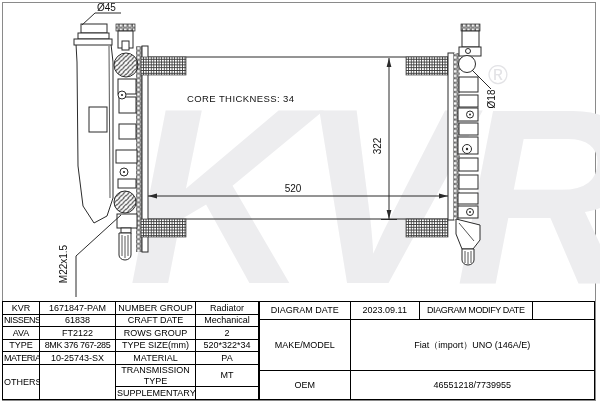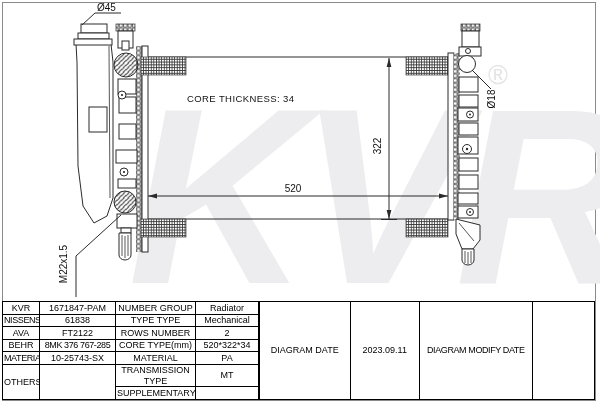--- a/index.html
+++ b/index.html
@@ -177,33 +177,33 @@
       <tbody>
           <tr style="height:12px">
         <td>KVR</td>
         <td>1671847-PAM</td>
         <td>NUMBER GROUP</td>
         <td>Radiator</td>
       </tr>
       <tr style="height:12px">
         <td class="tight">NISSENS</td>
         <td>61838</td>
-        <td>TYPE TYPE</td>
+        <td>CRAFT DATE</td>
         <td>Mechanical</td>
       </tr>
       <tr style="height:12px">
         <td>AVA</td>
         <td>FT2122</td>
-        <td>ROWS NUMBER</td>
+        <td>ROWS GROUP</td>
         <td>2</td>
       </tr>
       <tr style="height:12px">
-        <td>BEHR</td>
+        <td>TYPE</td>
         <td class="tight">8MK 376 767-285</td>
-        <td>CORE TYPE(mm)</td>
+        <td>TYPE SIZE(mm)</td>
         <td>520*322*34</td>
       </tr>
       <tr style="height:12px">
         <td class="tight">MATERIAL</td>
         <td>10-25743-SX</td>
         <td>MATERIAL</td>
         <td>PA</td>
       </tr>
       <tr style="height:19px">
         <td rowspan="2">OTHERS</td>
@@ -225,17 +225,25 @@
           <col style="width:112px">
           <col style="width:62px">
         </colgroup>
       <tbody>
           <tr style="height:13px">
         <td>DIAGRAM DATE</td>
         <td>2023.09.11</td>
         <td class="tight">DIAGRAM MODIFY DATE</td>
         <td></td>
       </tr>
+      <tr style="height:38px">
+        <td>MAKE/MODEL</td>
+        <td colspan="3">Fiat（import）UNO (146A/E)</td>
+      </tr>
+      <tr style="height:21px">
+        <td>OEM</td>
+        <td colspan="3">46551218/7739955</td>
+      </tr>
     </tbody>
       </table>
 
   </div>
 </div>
 
 </body></html>

